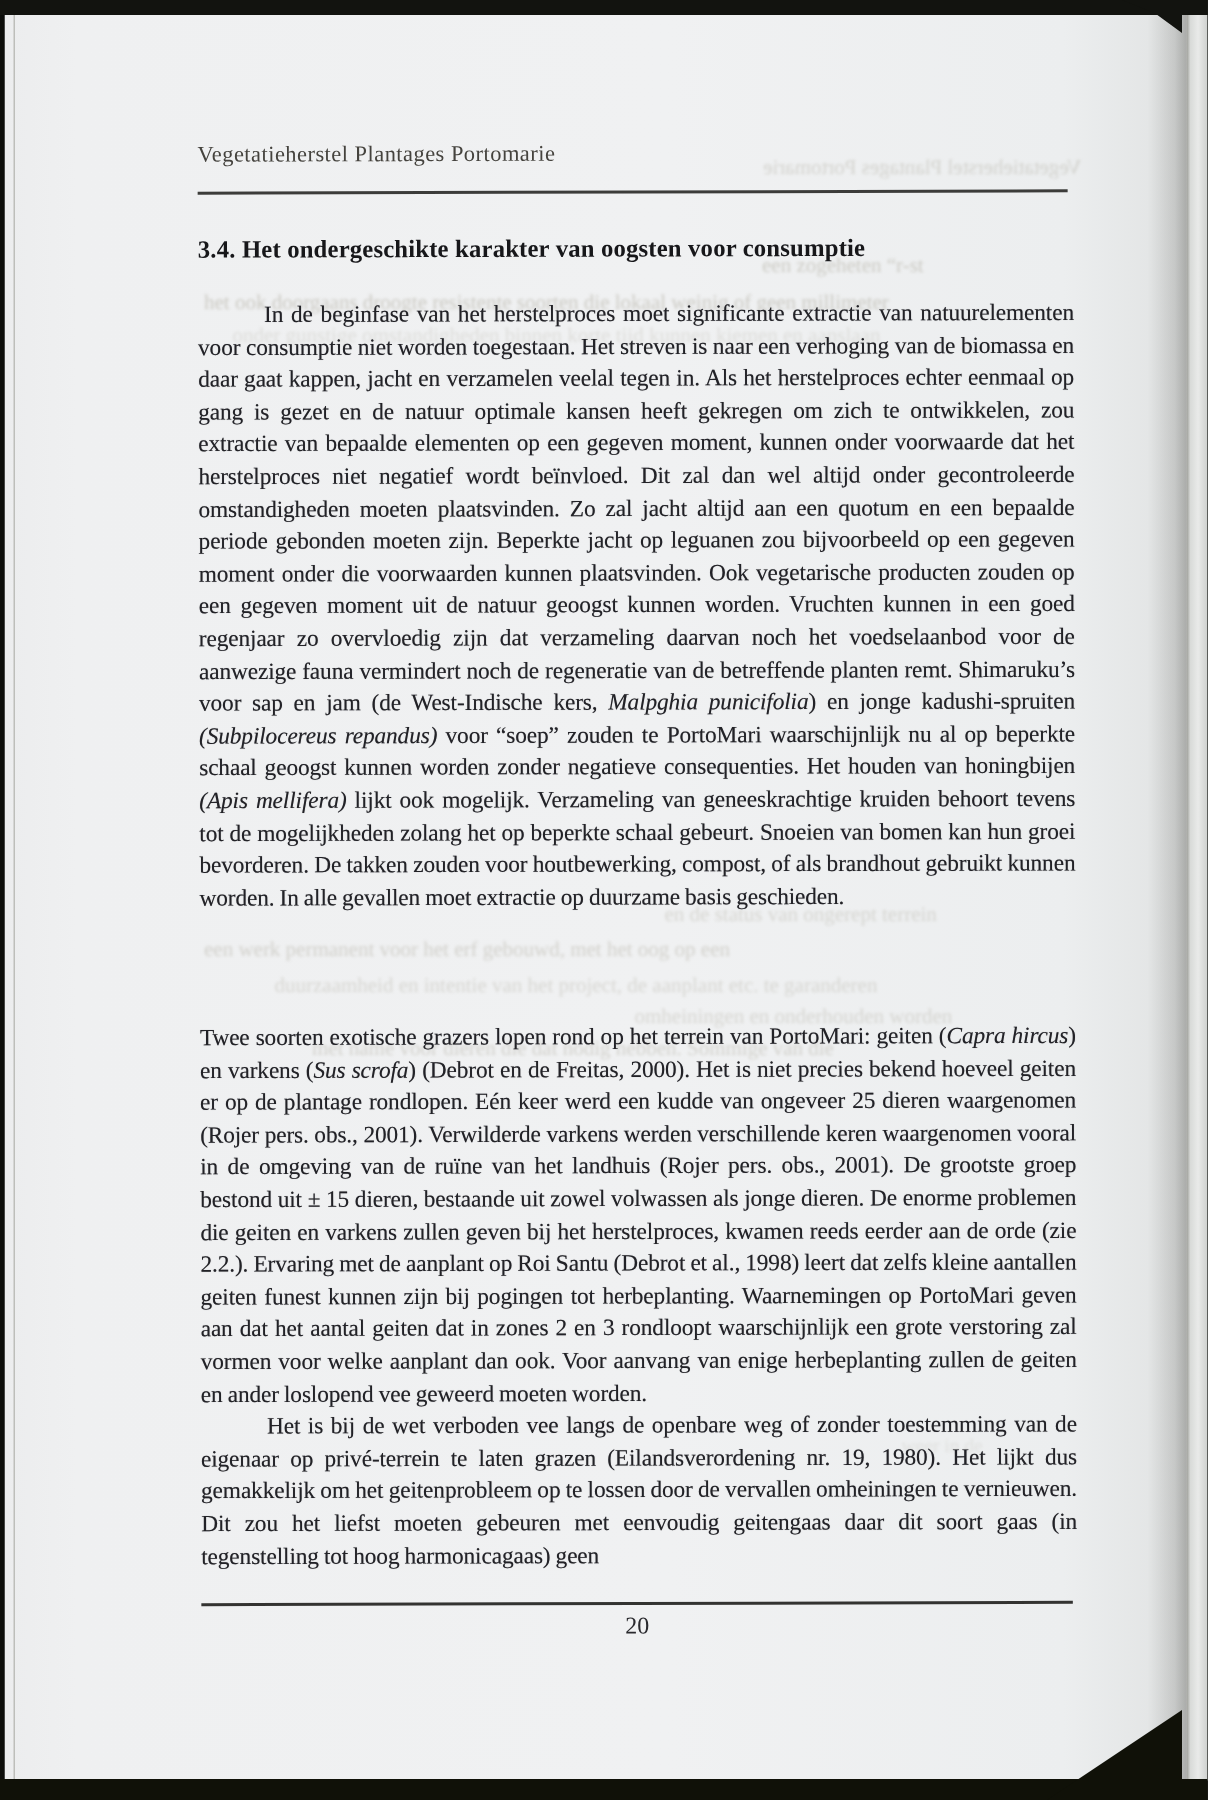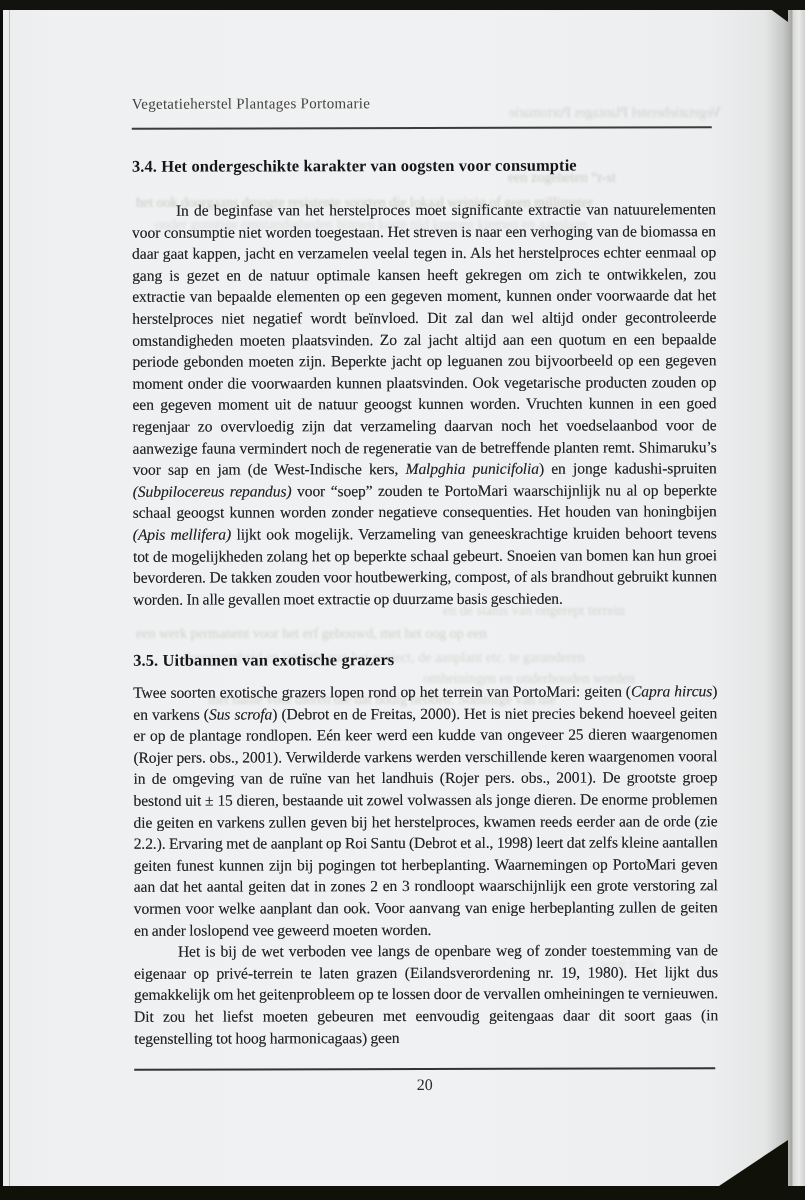--- a/index.html
+++ b/index.html
@@ -68,21 +68,20 @@
     <div class="content">
       <div class="running-header">Vegetatieherstel Plantages Portomarie</div>
       <div class="header-rule"></div>
 
       <div class="section-heading h-34">3.4. Het ondergeschikte karakter van oogsten voor consumptie</div>
 
       <div class="body-block b1">
         <p class="indent"><span>In de beginfase van het herstelproces moet significante extractie van natuurelementen voor consumptie niet worden toegestaan. Het streven is naar een verhoging van de biomassa en daar gaat kappen, jacht en verzamelen veelal tegen in. Als het herstelproces echter eenmaal op gang is gezet en de natuur optimale kansen heeft gekregen om zich te ontwikkelen, zou extractie van bepaalde elementen op een gegeven moment, kunnen onder voorwaarde dat het herstelproces niet negatief wordt beïnvloed. Dit zal dan wel altijd onder gecontroleerde omstandigheden moeten plaatsvinden. Zo zal jacht altijd aan een quotum en een bepaalde periode gebonden moeten zijn. Beperkte jacht op leguanen zou bijvoorbeeld op een gegeven moment onder die voorwaarden kunnen plaatsvinden. Ook vegetarische producten zouden op een gegeven moment uit de natuur geoogst kunnen worden. Vruchten kunnen in een goed regenjaar zo overvloedig zijn dat verzameling daarvan noch het voedselaanbod voor de aanwezige fauna vermindert noch de regeneratie van de betreffende planten remt. Shimaruku’s voor sap en jam (de West-Indische kers, </span><em>Malpghia punicifolia</em><span>) en jonge kadushi-spruiten </span><em>(Subpilocereus repandus)</em><span> voor “soep” zouden te PortoMari waarschijnlijk nu al op beperkte schaal geoogst kunnen worden zonder negatieve consequenties. Het houden van honingbijen </span><em>(Apis mellifera)</em><span> lijkt ook mogelijk. Verzameling van geneeskrachtige kruiden behoort tevens tot de mogelijkheden zolang het op beperkte schaal gebeurt. Snoeien van bomen kan hun groei bevorderen. De takken zouden voor houtbewerking, compost, of als brandhout gebruikt kunnen worden. In alle gevallen moet extractie op duurzame basis geschieden.</span></p>
       </div>
 
-      <div class="section-heading h-35">3.5. Uitbannen van exotische grazers</div>
 
       <div class="body-block b2">
         <p><span>Twee soorten exotische grazers lopen rond op het terrein van PortoMari: geiten (</span><em>Capra hircus</em><span>) en varkens (</span><em>Sus scrofa</em><span>) (Debrot en de Freitas, 2000). Het is niet precies bekend hoeveel geiten er op de plantage rondlopen. Eén keer werd een kudde van ongeveer 25 dieren waargenomen (Rojer pers. obs., 2001). Verwilderde varkens werden verschillende keren waargenomen vooral in de omgeving van de ruïne van het landhuis (Rojer pers. obs., 2001). De grootste groep bestond uit ± 15 dieren, bestaande uit zowel volwassen als jonge dieren. De enorme problemen die geiten en varkens zullen geven bij het herstelproces, kwamen reeds eerder aan de orde (zie 2.2.). Ervaring met de aanplant op Roi Santu (Debrot et al., 1998) leert dat zelfs kleine aantallen geiten funest kunnen zijn bij pogingen tot herbeplanting. Waarnemingen op PortoMari geven aan dat het aantal geiten dat in zones 2 en 3 rondloopt waarschijnlijk een grote verstoring zal vormen voor welke aanplant dan ook. Voor aanvang van enige herbeplanting zullen de geiten en ander loslopend vee geweerd moeten worden.</span></p>
         <p class="indent"><span>Het is bij de wet verboden vee langs de openbare weg of zonder toestemming van de eigenaar op privé-terrein te laten grazen (Eilandsverordening nr. 19, 1980). Het lijkt dus gemakkelijk om het geitenprobleem op te lossen door de vervallen omheiningen te vernieuwen. Dit zou het liefst moeten gebeuren met eenvoudig geitengaas daar dit soort gaas (in tegenstelling tot hoog harmonicagaas) geen</span></p>
       </div>
 
       <div class="footer-rule"></div>
       <div class="page-number">20</div>
     </div>
 

